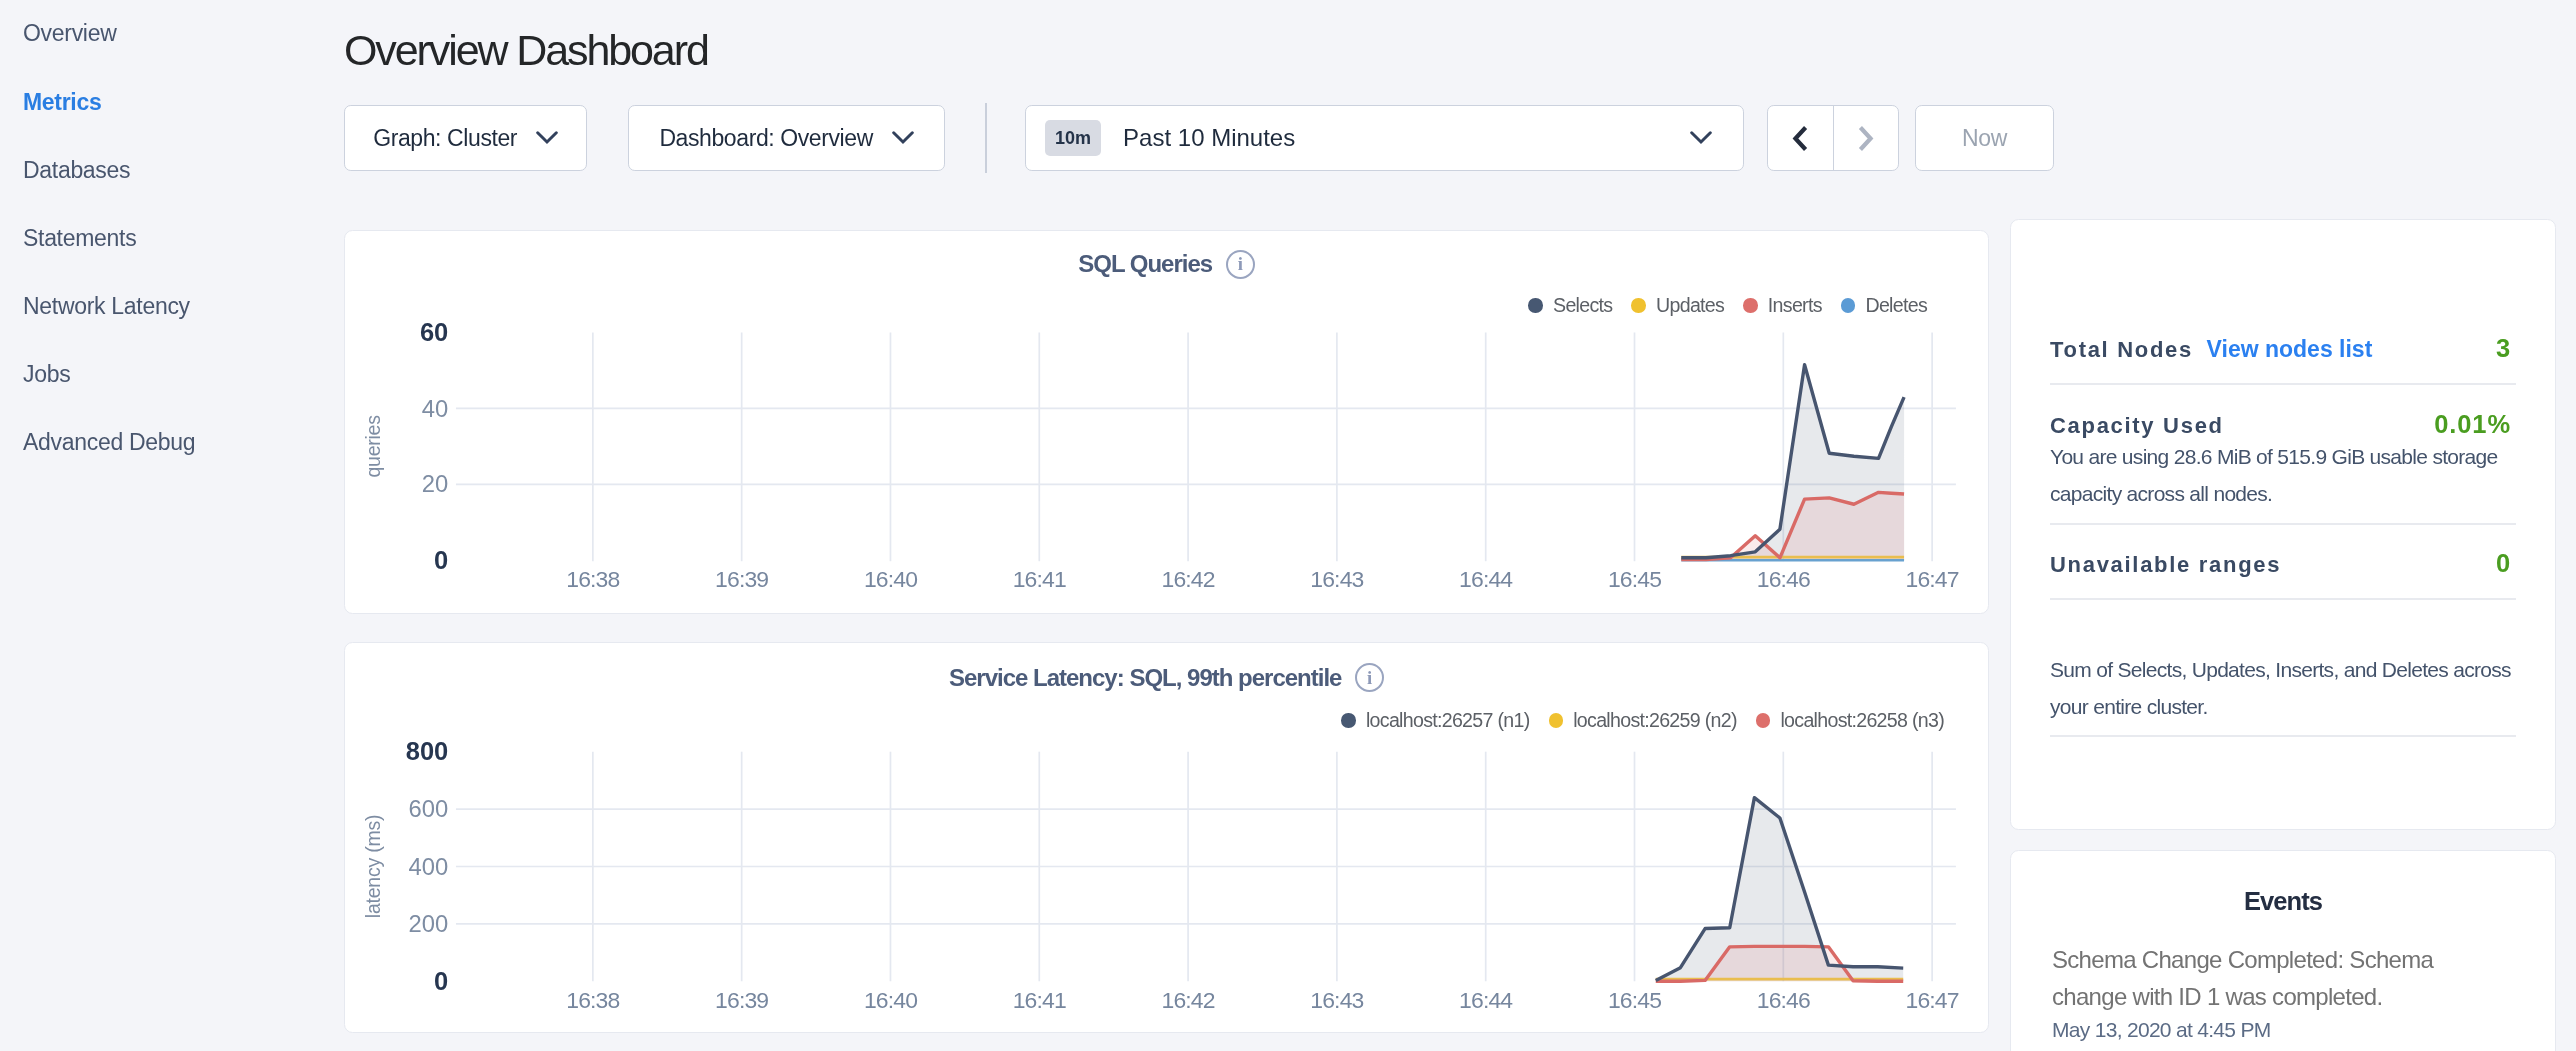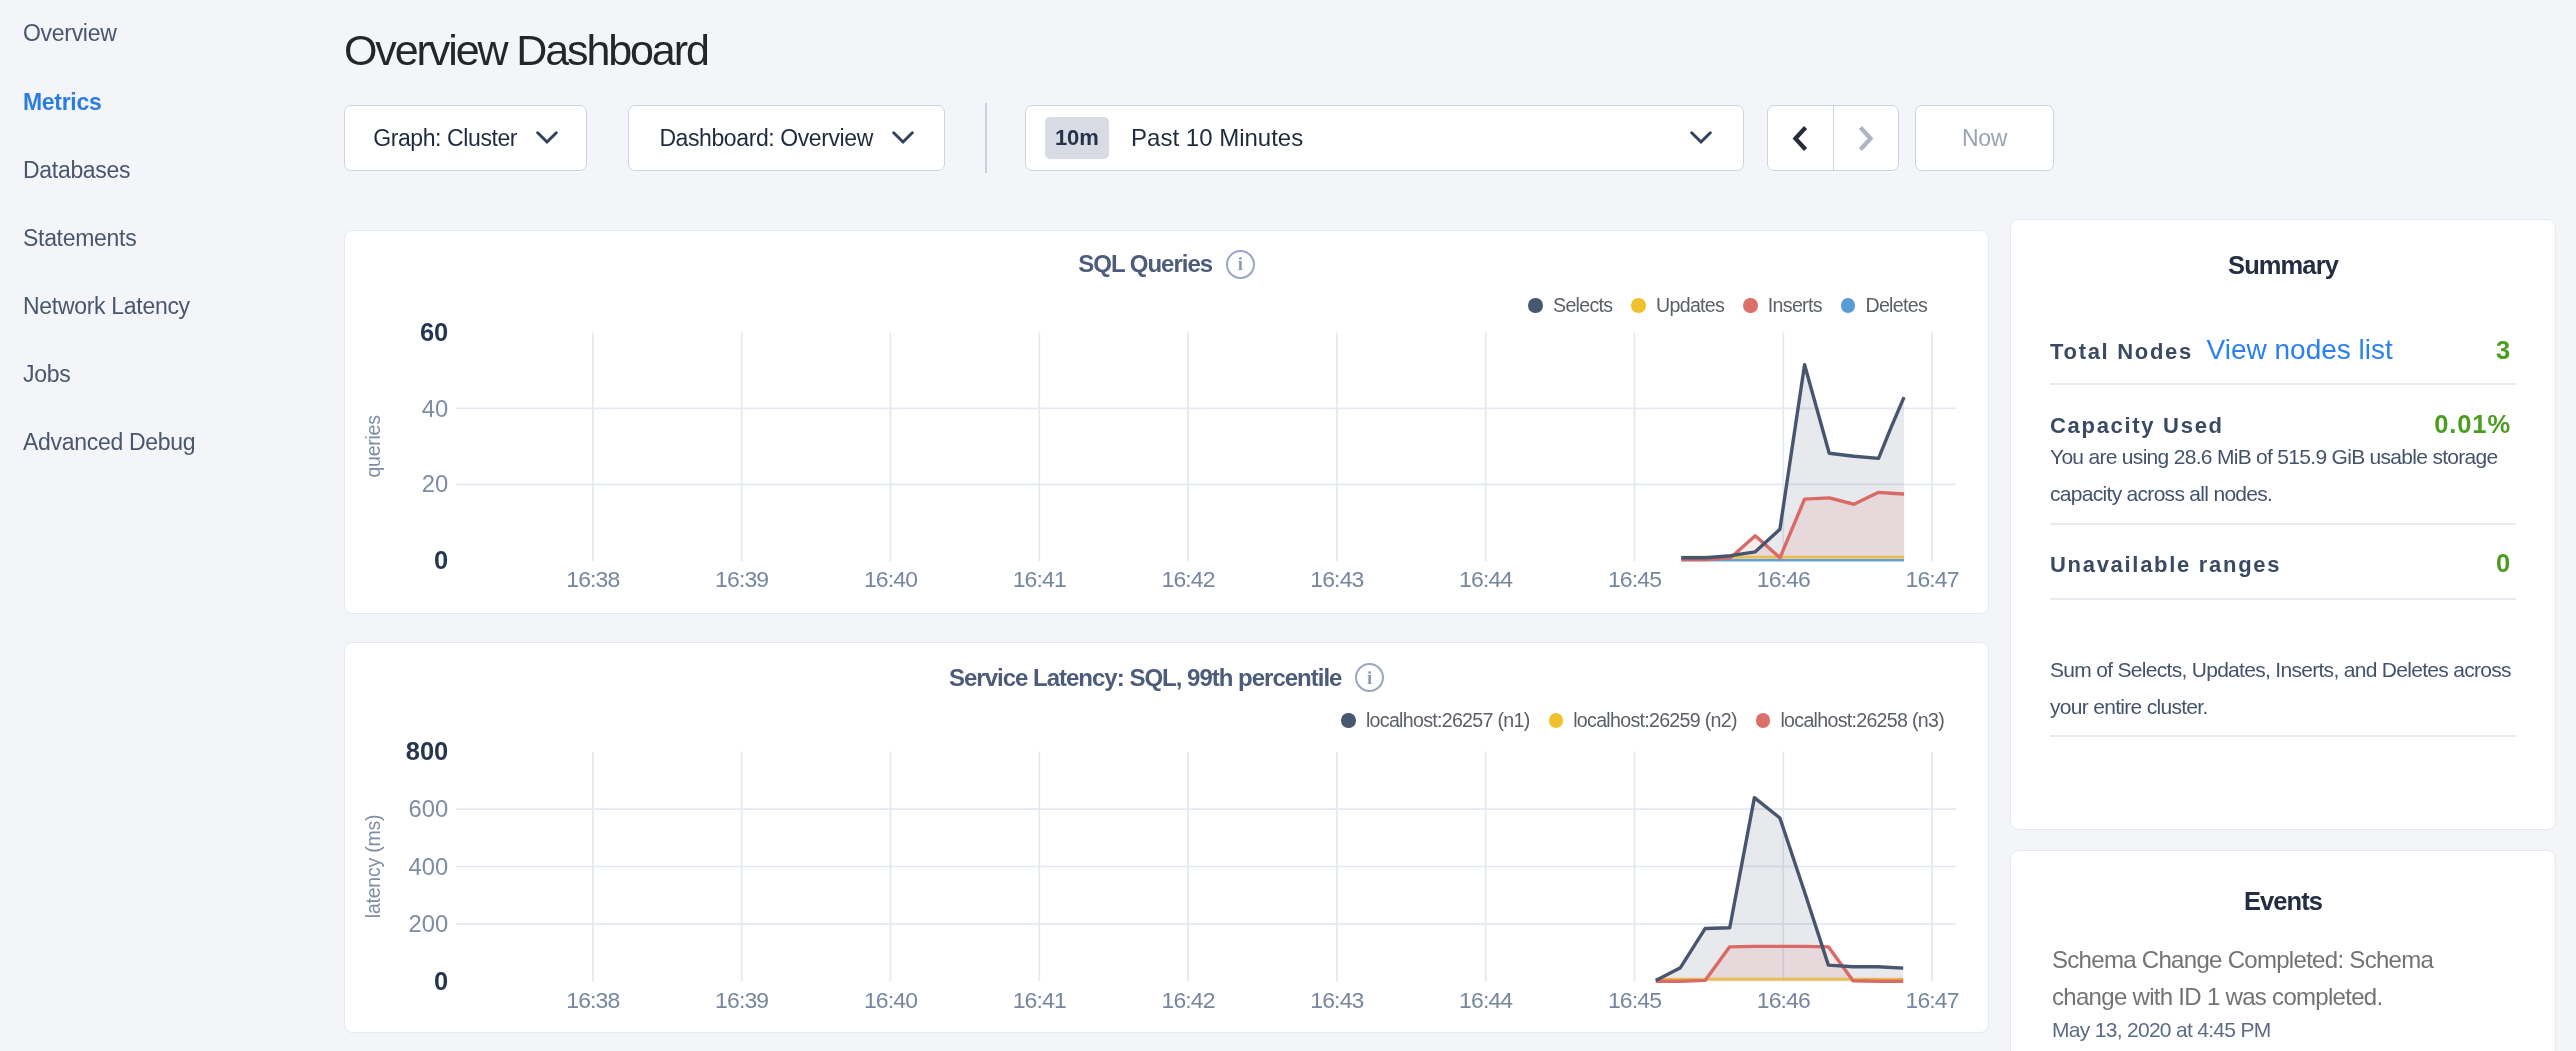--- a/index.html
+++ b/index.html
@@ -11,37 +11,37 @@
   .nav-item { position:absolute; left:23px; font-size:23px; color:#49566e; letter-spacing:-0.3px; white-space:nowrap; }
   .nav-item.active { color:#2a7ee2; font-weight:bold; }
 
   h1.title { position:absolute; left:344px; top:25.5px; font-size:43px; font-weight:500; color:#242628; letter-spacing:-2.1px; }
 
   
   .ctl { position:absolute; top:105px; height:66px; background:#fff; border:1.7px solid #ccd2de; border-radius:6.8px; display:flex; align-items:center; justify-content:center; }
   .ctl-text { font-size:23px; font-weight:normal; color:#1f2b3d; letter-spacing:-0.4px; }
   
   .vdiv { position:absolute; left:985px; top:103px; height:70px; width:1.7px; background:#c9cfdb; }
-  .badge10m { background:#d8dbe3; border-radius:5.1px; font-size:22px; font-weight:bold; color:#243349; padding:7.7px 10.2px; margin-right:22px; }
+  .badge10m { background:#d8dbe3; border-radius:5.1px; font-size:18px; font-weight:bold; color:#243349; padding:7.7px 10.2px; margin-right:22px; }
 
   
   .card { position:absolute; background:#fff; border:1.7px solid #e6e9f0; border-radius:8.5px; }
   .chart-title { display:flex; align-items:center; justify-content:center; gap:13.6px; }
   .chart-title span { font-size:24px; font-weight:bold; color:#4c5c7a; letter-spacing:-1px; }
   .info-i { width:29px; height:29px; border:2.6px solid #9aa5c0; border-radius:50%; color:#8d99b8; font-size:18.7px; font-weight:bold; display:flex; align-items:center; justify-content:center; font-family:"Liberation Serif", serif; font-style:normal; }
   .legend { position:absolute; display:flex; align-items:center; gap:19px; }
   .leg-item { display:flex; align-items:center; gap:10.2px; font-size:19.6px; color:#5c6066; letter-spacing:-0.7px; white-space:nowrap; }
   .dot { width:14.5px; height:14.5px; border-radius:50%; }
 
   
   .sum-head { text-align:center; font-size:25.5px; font-weight:bold; color:#242e42; letter-spacing:-0.9px; }
   .sum-label { font-size:22px; font-weight:bold; color:#3a4a63; letter-spacing:1.7px; }
   .sum-val { font-size:25.5px; font-weight:bold; color:#4a9d20; letter-spacing:0.9px; }
   .sum-desc { font-size:21px; color:#44536b; line-height:37px; letter-spacing:-0.7px; }
-  .sum-link { font-size:28px; font-weight:normal; color:#2b80f0; }
+  .sum-link { font-size:23px; font-weight:bold; color:#2b80f0; }
   .hdiv { position:absolute; left:39px; right:39px; height:1.7px; background:#e8eaef; }
 </style>
 </head>
 <body>
 
 <div class="nav-item" style="top:20.4px;">Overview</div>
 <div class="nav-item active" style="top:89px;">Metrics</div>
 <div class="nav-item" style="top:157px;">Databases</div>
 <div class="nav-item" style="top:225px;">Statements</div>
 <div class="nav-item" style="top:293px;">Network Latency</div>
@@ -193,21 +193,20 @@
     <text x="1572" y="1185">16:43</text>
     <text x="1747" y="1185">16:44</text>
     <text x="1922" y="1185">16:45</text>
     <text x="2097" y="1185">16:46</text>
     <text x="2272" y="1185">16:47</text>
   </g>
   <text x="447" y="1019" font-family="Liberation Sans, sans-serif" font-size="23" letter-spacing="-0.3" fill="#7e8da3" text-anchor="middle" transform="rotate(-90 447 1019)">latency (ms)</text>
 </svg>
 
 <div class="card" style="left:2010px; top:219px; width:546px; height:611px;">
-  <div class="sum-head" style="margin-top:31px;">Summary</div>
   <div class="abs" style="left:39px; right:44px; top:114px; display:flex; align-items:baseline;">
     <span class="sum-label">Total Nodes</span>
     <span class="sum-link" style="margin-left:13.6px;">View nodes list</span>
     <span class="sum-val" style="margin-left:auto;">3</span>
   </div>
   <div class="hdiv" style="top:163px;"></div>
   <div class="abs" style="left:39px; right:44px; top:190px; display:flex; align-items:baseline;">
     <span class="sum-label">Capacity Used</span>
     <span class="sum-val" style="margin-left:auto;">0.01%</span>
   </div>

